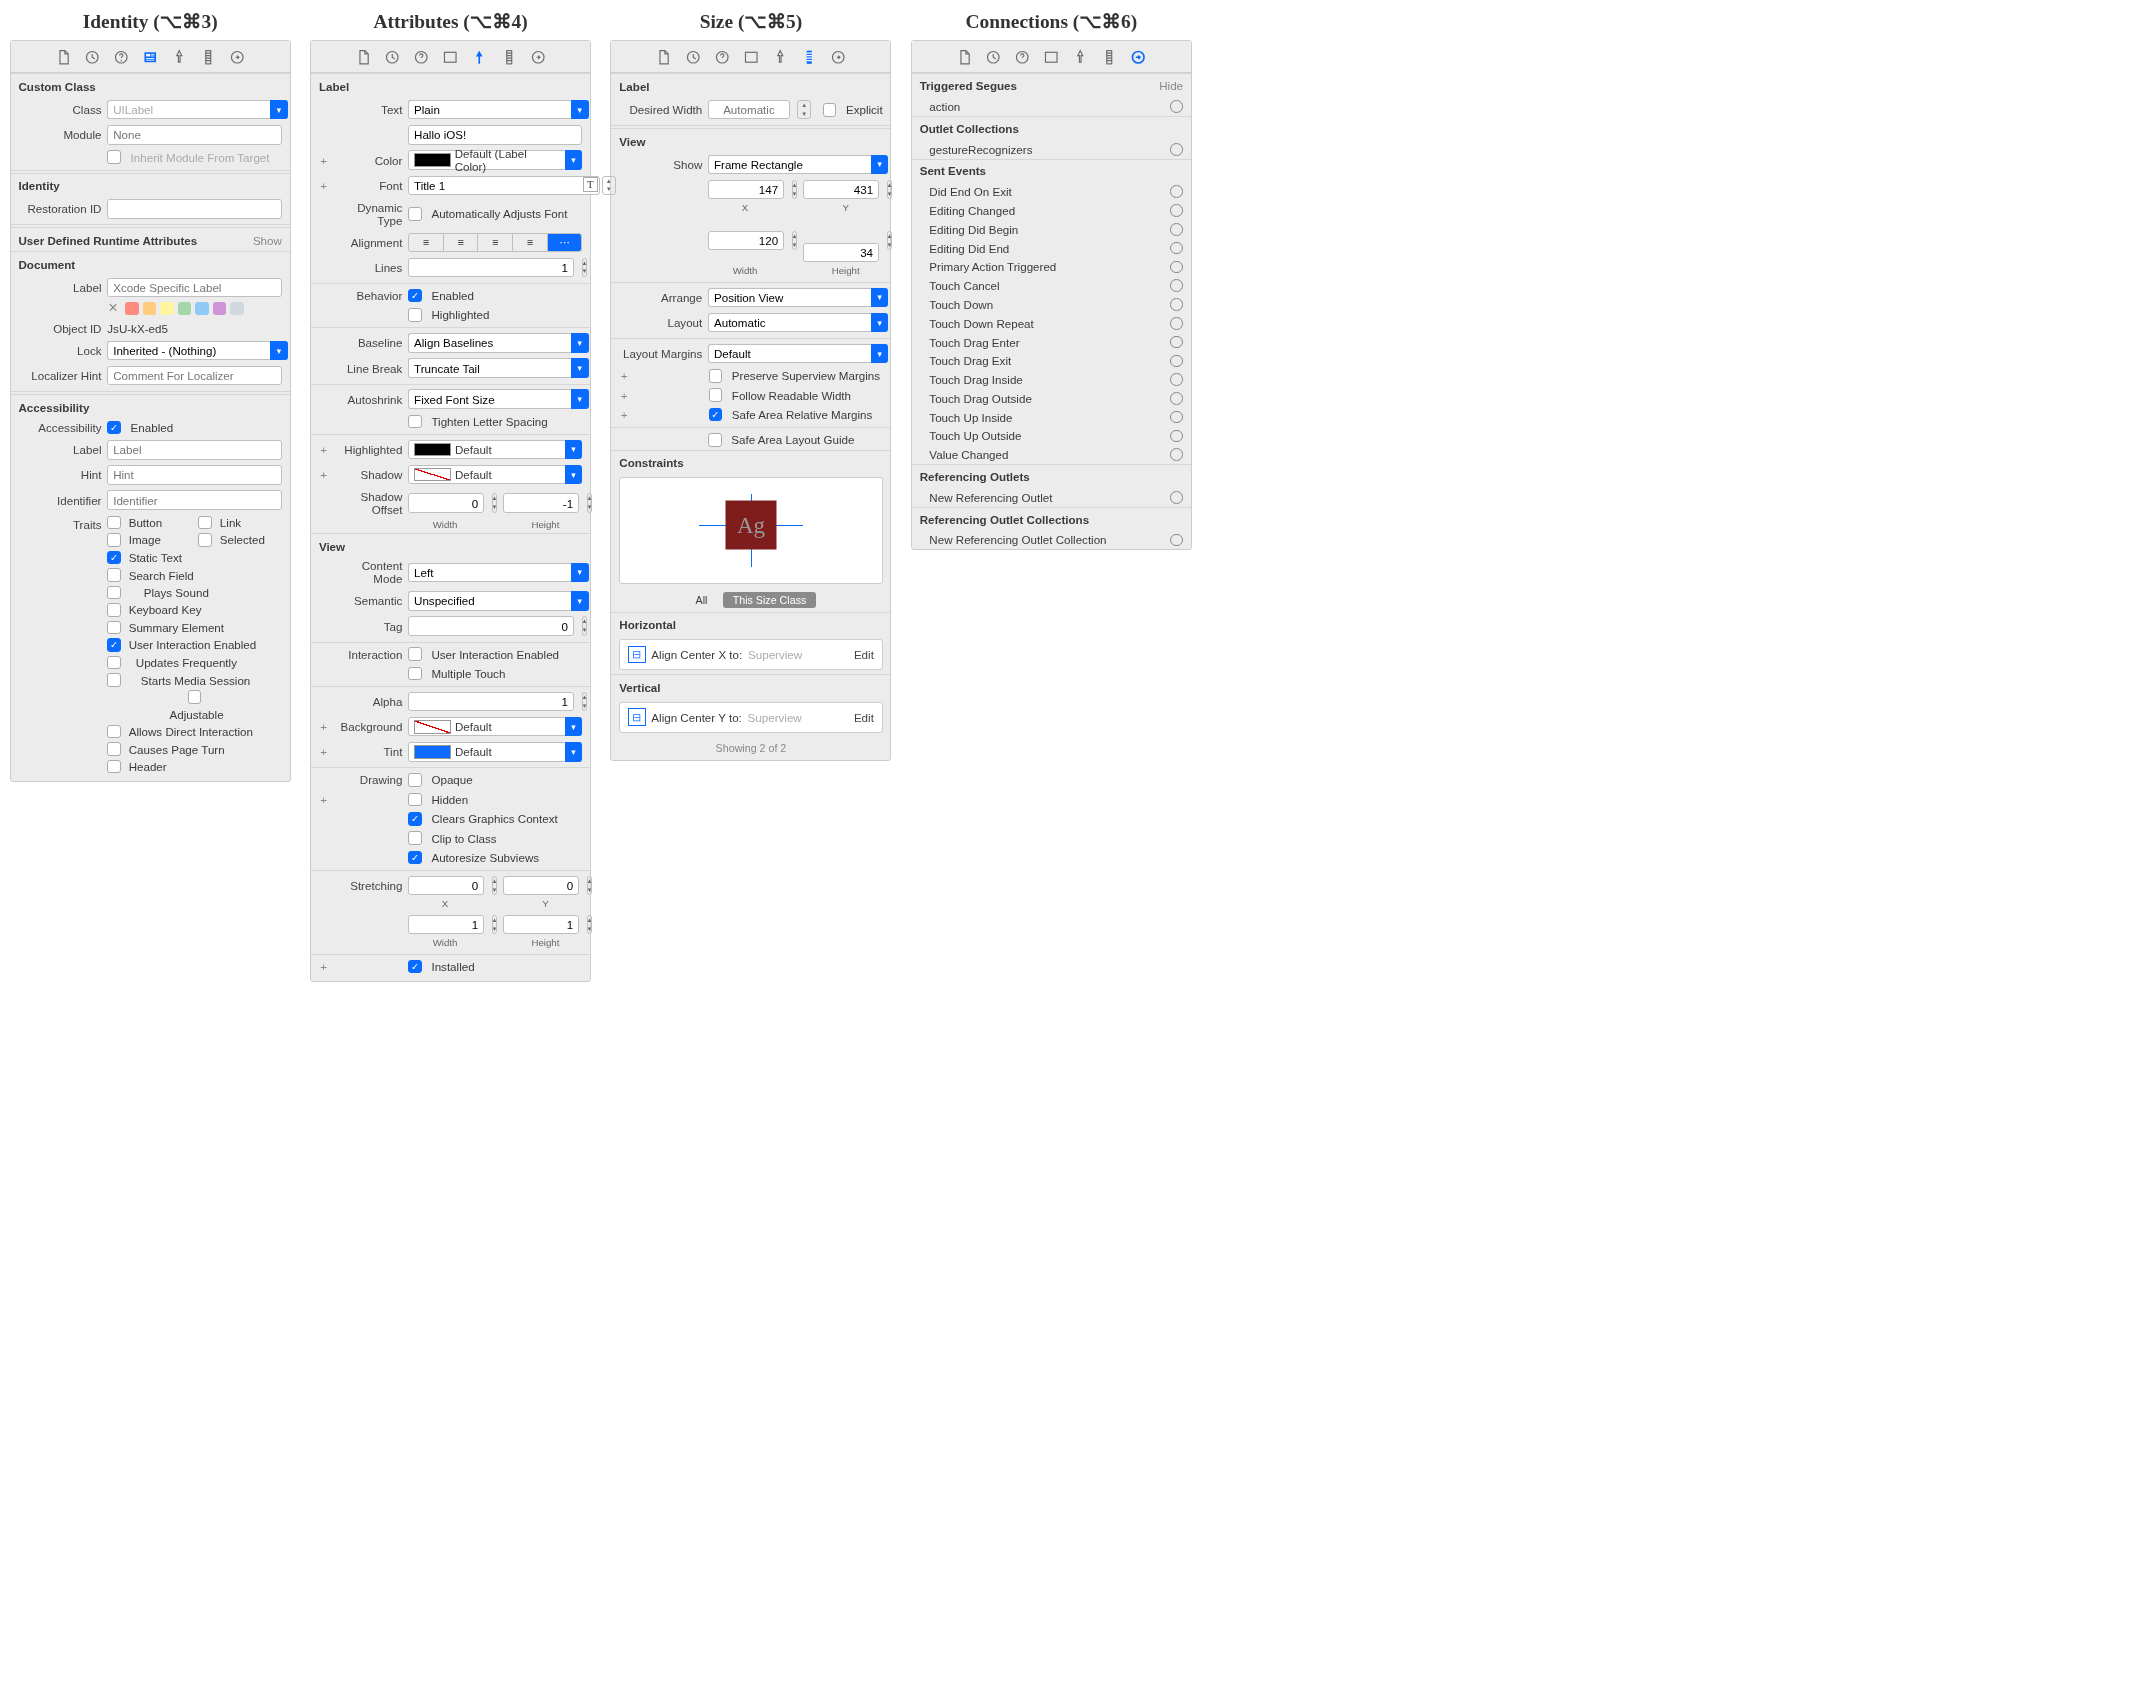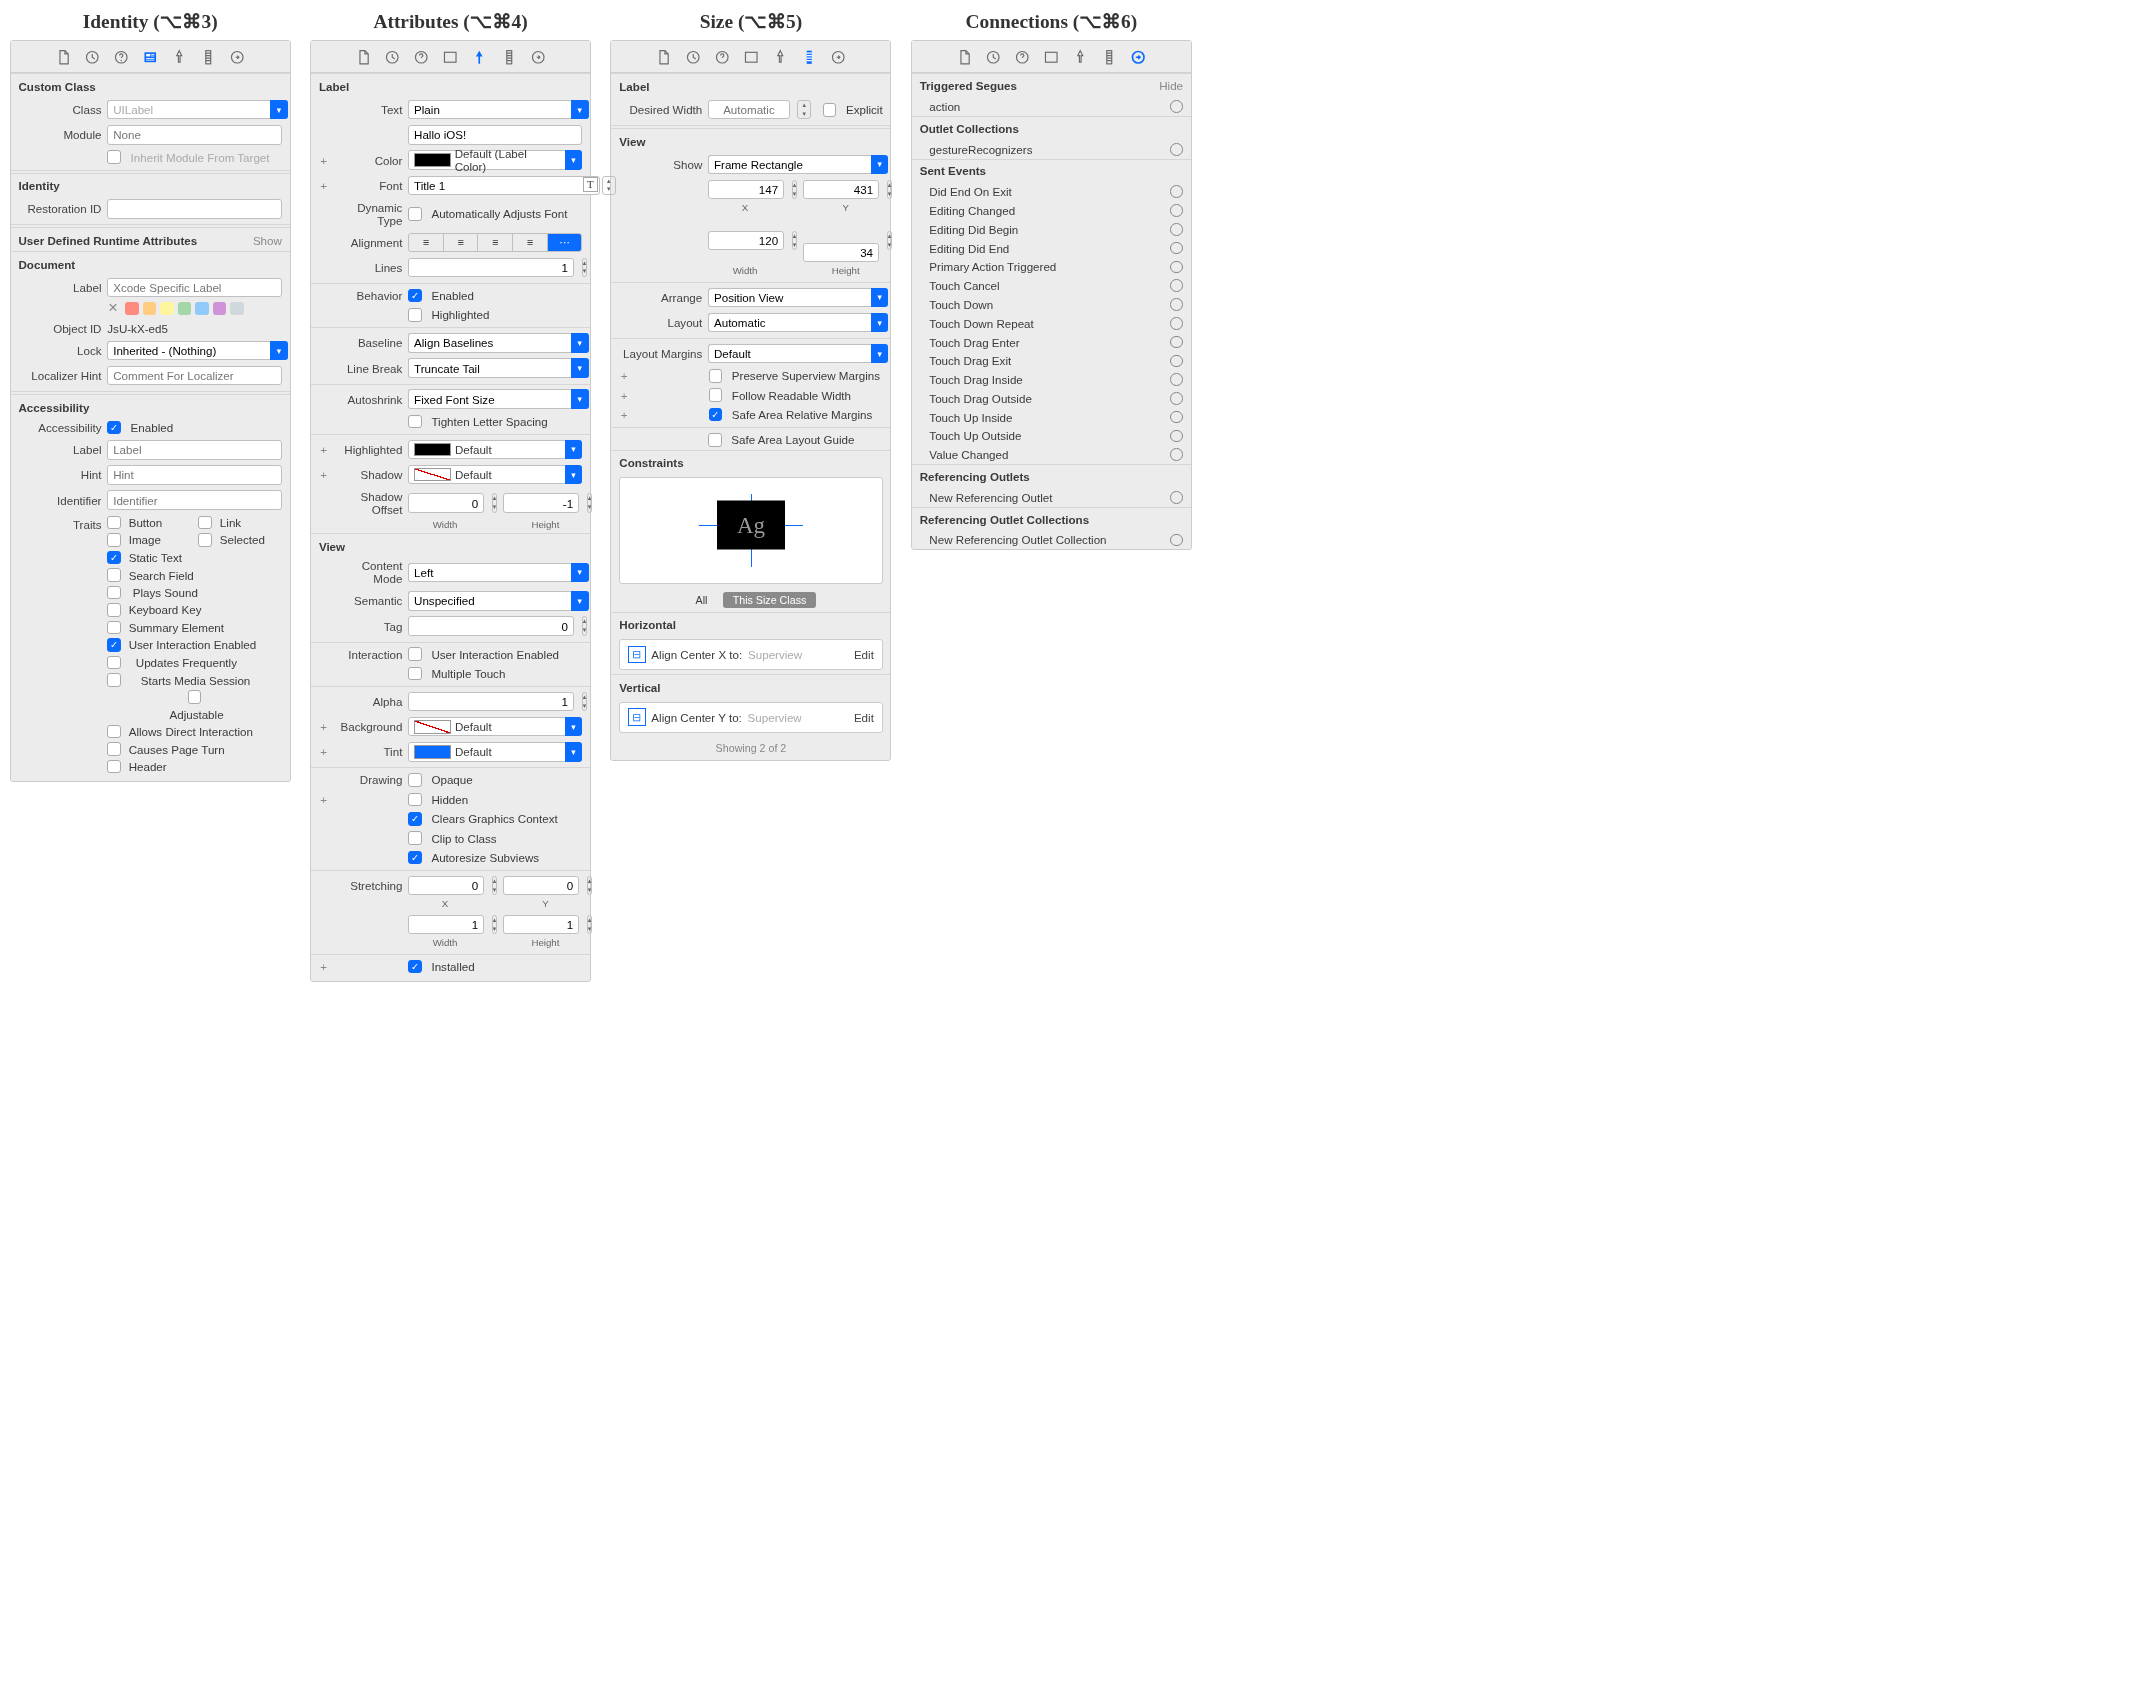--- a/index.html
+++ b/index.html
@@ -35,21 +35,21 @@
 .sublabel { font-size: 9.7px; color: #666; text-align: center; }
 .colorswatch { width: 37px; height: 13.6px; border: 1px solid #999; display:inline-block; vertical-align:middle;}
 .conn-head { font-weight: 600; font-size: 11.6px; padding: 4.9px 7.8px; background: #ececec; border-top: 1px solid #d6d6d6; display:flex; justify-content:space-between;}
 .conn-row { display: flex; justify-content: space-between; align-items: center; padding: 2.9px 7.8px 2.9px 17.5px; font-size: 11.6px; }
 .conn-circle { width: 12.6px; height: 12.6px; border: 1.4px solid #888; border-radius: 50%; }
 .labelcolors { display:flex; gap:3.9px; padding-left: 97px;}
 .labelcolors span { width:13.6px; height:13.6px; border-radius:2.9px; display:inline-block;}
 .stepper { width:13.6px; height:19.4px; display:flex; flex-direction:column; border:1px solid #bfbfbf; border-radius:2.9px; margin-left:1.9px; font-size:6.8px; color:#666;}
 .stepper div{flex:1; text-align:center; line-height:8.7px;}
 .constraint-box{ background:#fff; border:1px solid #ccc; margin:3.9px 7.8px; border-radius:2.9px; padding:9.7px; position:relative; height:107px;}
-.ag-shape{ position:absolute; left:50%; top:45%; transform:translate(-50%,-50%); width:68px; height:49px; background:#000000; display:flex; align-items:center; justify-content:center; font-family:Georgia,serif; font-size:23px; color:#999;}
+.ag-shape{ position:absolute; left:50%; top:45%; transform:translate(-50%,-50%); width:51px; height:49px; background:#7f1d1d; display:flex; align-items:center; justify-content:center; font-family:Georgia,serif; font-size:23px; color:#999;}
 .ag-guide-h{position:absolute; left:30%; right:30%; top:45%; border-top:1.9px solid #0a6bff;}
 .ag-guide-v{position:absolute; top:15%; bottom:15%; left:50%; border-left:1.9px solid #0a6bff;}
 .segtabs{ display:flex; justify-content:center; gap:5.8px; font-size:10.7px; padding:3.9px;}
 .segtabs span{ padding:1.9px 9.7px; border-radius:2.9px;}
 .segtabs span.on{ background:#8a8a8a; color:#fff;}
 .constraint-row{ background:#fff; border:1px solid #ccc; margin:3.9px 7.8px; border-radius:2.9px; padding:5.8px 7.8px; display:flex; align-items:center; gap:5.8px; font-size:11.6px;}
 .cicon{ width:17.5px; height:17.5px; border:1.3px solid #0a6bff; display:flex; align-items:center; justify-content:center; color:#0a6bff; font-size:10.7px;}
 .edit{ margin-left:auto; color:#444; font-weight:500;}
 .muted{ color:#aaa;}
 .showing{ text-align:center; font-size:10.7px; color:#888; padding:5.8px;}
@@ -212,21 +212,21 @@
               <span class="cblabel">Selected</span>
             </div>
             <div style="grid-column: 1 / -1; display: flex; align-items: center; gap: 3.9px;">
               <span class="checkbox checked"></span>
               <span class="cblabel">Static Text</span>
             </div>
             <div style="grid-column: 1 / -1; display: flex; align-items: flex-end; gap: 3.9px;">
               <span class="checkbox"></span>
               <span class="cblabel">Search Field</span>
             </div>
-            <div style="grid-column: 1 / -1; display: flex; align-items: center; gap: 8px; text-align: right;">
+            <div style="grid-column: 1 / -1; display: flex; align-items: center; gap: 19px; text-align: right;">
               <span class="checkbox"></span>
               <span class="cblabel">Plays Sound</span>
             </div>
             <div style="grid-column: 1 / -1; display: flex; align-items: center; gap: 3.9px;">
               <span class="checkbox"></span>
               <span class="cblabel">Keyboard Key</span>
             </div>
             <div style="grid-column: 1 / -1; display: flex; align-items: center; gap: 3.9px;">
               <span class="checkbox"></span>
               <span class="cblabel">Summary Element</span>

